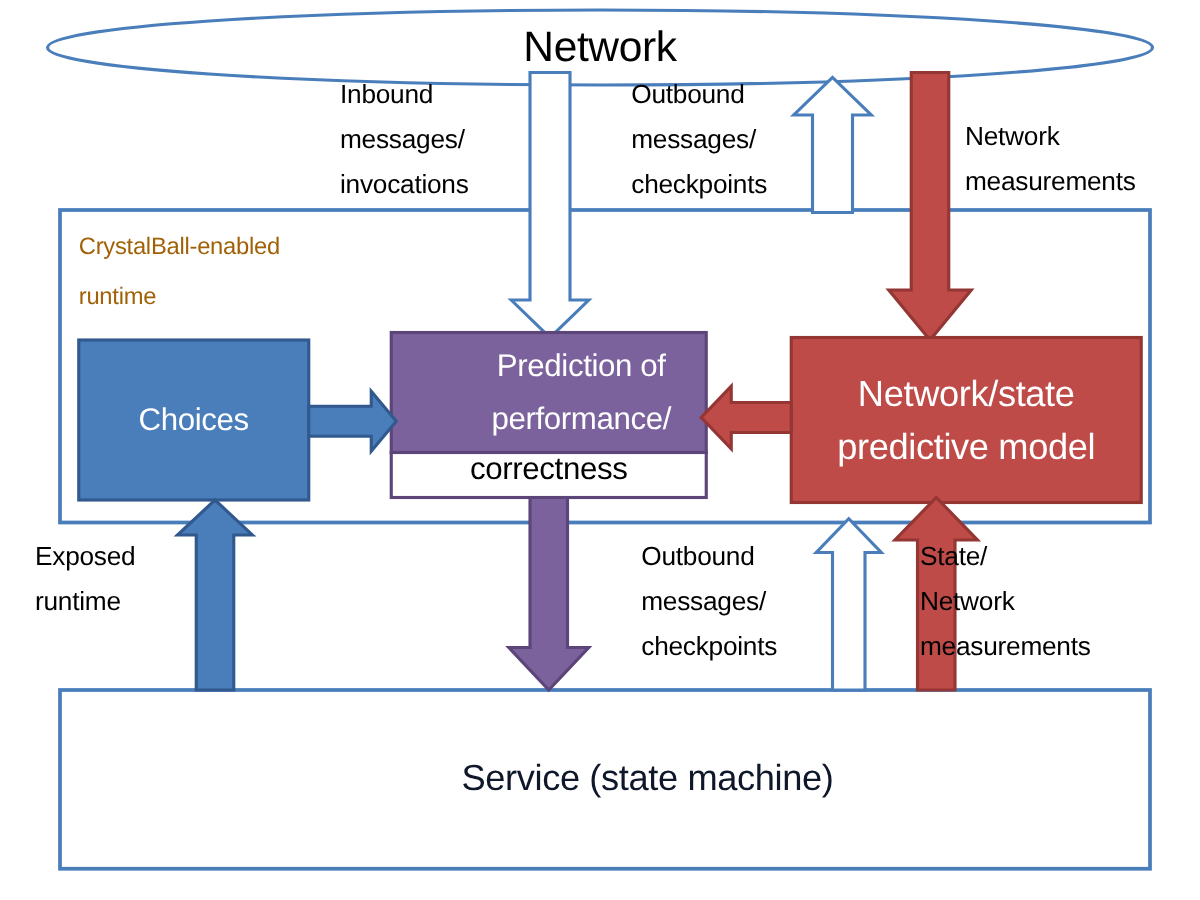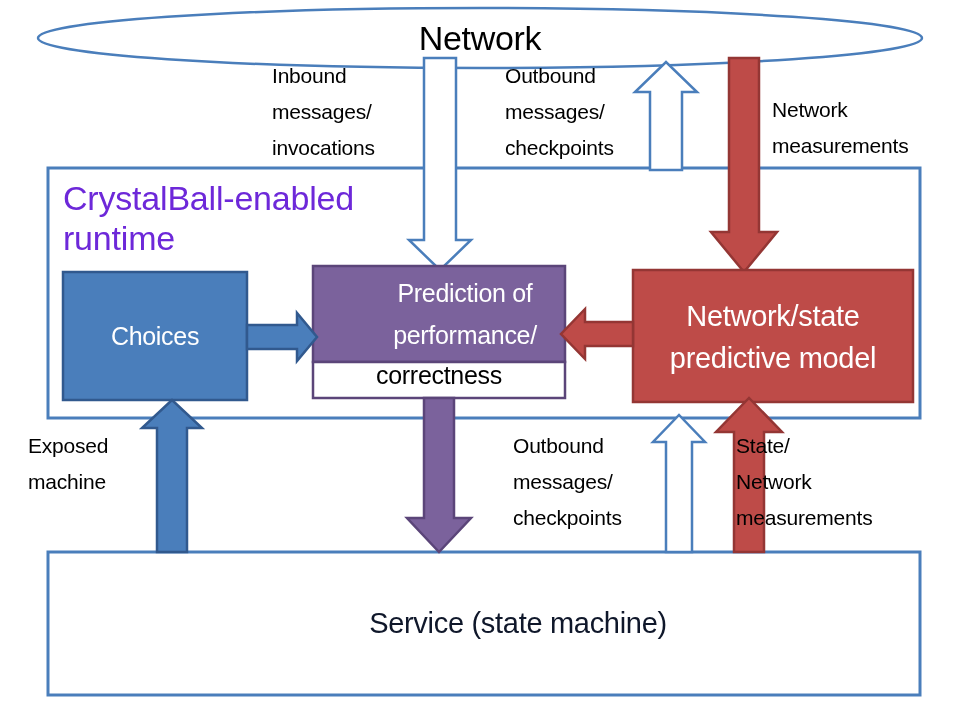--- a/index.html
+++ b/index.html
@@ -48,22 +48,22 @@
     width: 880px;
     height: 48px;
     font-size: 34px;
     color: #000000;
   }
   #runtime-label {
     left: 63px;
     top: 178px;
     width: 340px;
     height: 80px;
-    font-size: 34px;
-    color: #6d28d9;
+    font-size: 19px;
+    color: #a16207;
     display: block;
     text-align: left;
     line-height: 40px;
   }
   #choices-label {
     left: 63px;
     top: 272px;
     width: 184px;
     height: 128px;
     font-size: 25px;
@@ -166,21 +166,21 @@
 invocations</div>
 
   <div class="lbl" style="left:505px; top:58px; width:150px;">Outbound
 messages/
 checkpoints</div>
 
   <div class="lbl" style="left:772px; top:92px; width:182px;">Network
 measurements</div>
 
   <div class="lbl" style="left:28px; top:428px; width:130px;">Exposed
-machine</div>
+runtime</div>
 
 
   <div class="lbl" style="left:513px; top:428px; width:150px;">Outbound
 messages/
 checkpoints</div>
 
   <div class="lbl" style="left:736px; top:428px; width:182px;">State/
 Network
 measurements</div>
 

